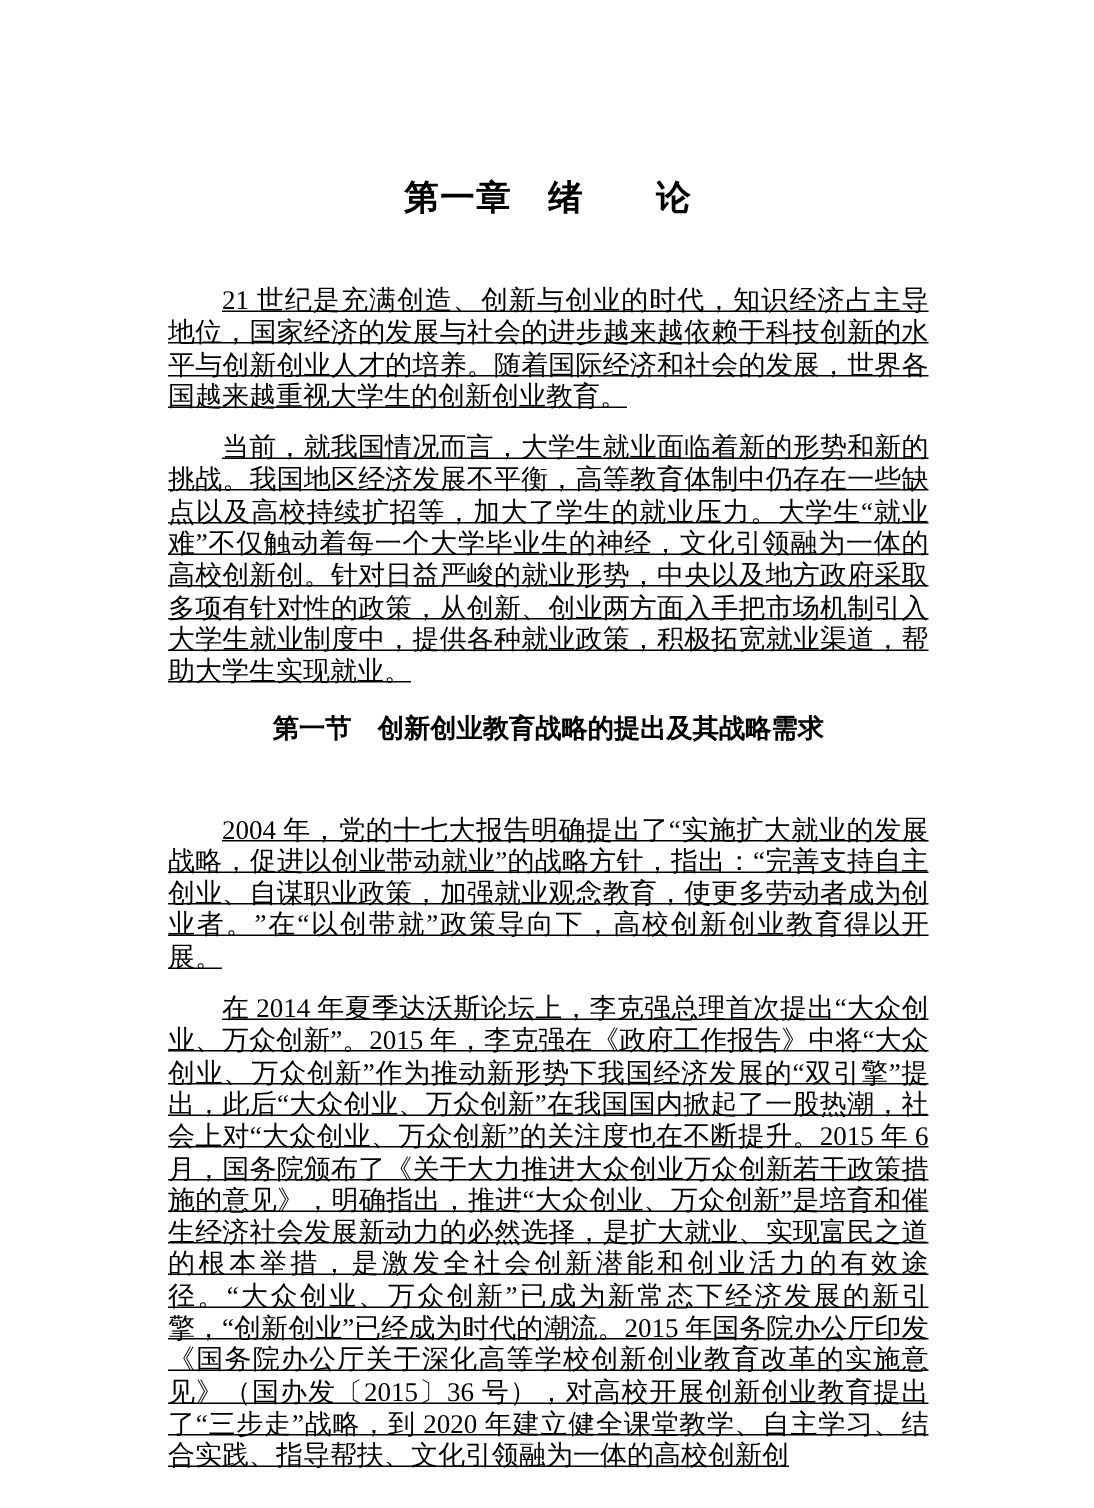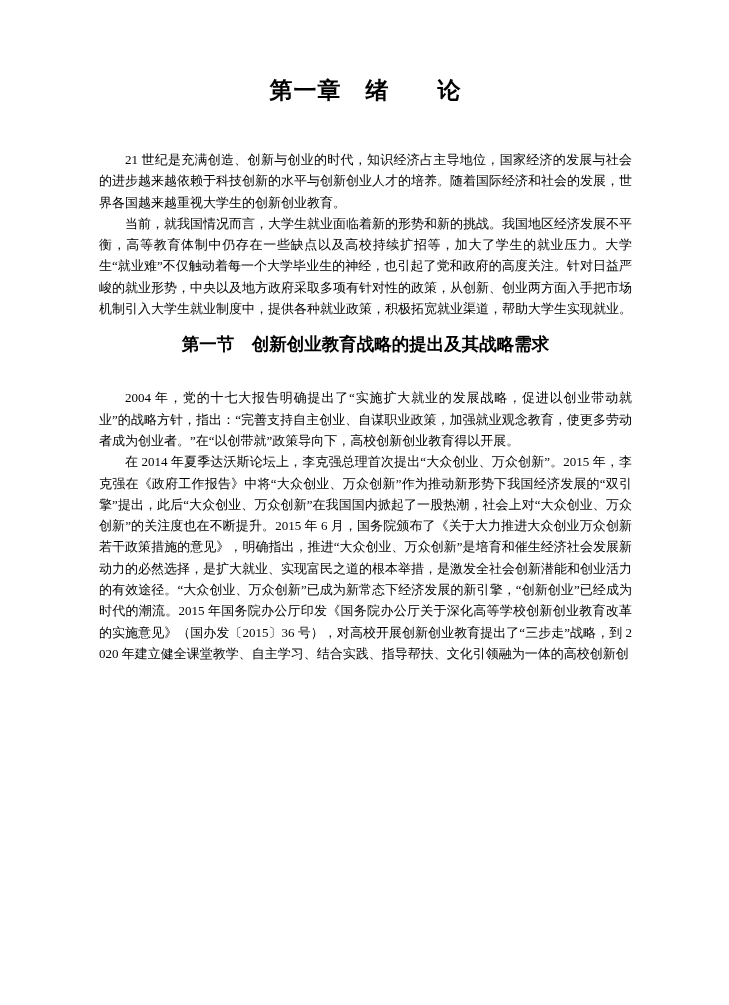--- a/index.html
+++ b/index.html
@@ -15,58 +15,59 @@
     color: #000000;
     font-family: "Liberation Serif", "DejaVu Serif", serif;
     overflow: hidden;
     box-sizing: border-box;
   }
   .content {
     position: absolute;
     left: 99px;
     top: 0;
     width: 533px;
-    padding-top: 75px;
+    padding-top: 116px;
     box-sizing: border-box;
   }
   .chapter-title {
     margin: 0 0 42px 0;
     text-align: center;
     font-size: 23px;
     line-height: 32px;
     font-weight: bold;
     letter-spacing: 1px;
   }
   p.body-para {
-    margin: 0;
-    font-size: 13px;
+    margin: 13px;
+    font-size: 18px;
     line-height: 21.3px;
     text-align: justify;
     text-indent: 2em;
     word-break: break-all;
+    text-decoration: underline;
   }
   .section-title {
-    margin: 12px 0 30px 0;
+    margin: 12px 0 45px 0;
     text-align: center;
     font-size: 17.5px;
     line-height: 26px;
     font-weight: bold;
   }
 </style>
 </head>
 <body>
 
 <div class="page">
   <div class="content">
 
     <h1 class="chapter-title">第一章　绪　　论</h1>
 
     <p class="body-para">21 世纪是充满创造、创新与创业的时代，知识经济占主导地位，国家经济的发展与社会的进步越来越依赖于科技创新的水平与创新创业人才的培养。随着国际经济和社会的发展，世界各国越来越重视大学生的创新创业教育。</p>
 
-    <p class="body-para">当前，就我国情况而言，大学生就业面临着新的形势和新的挑战。我国地区经济发展不平衡，高等教育体制中仍存在一些缺点以及高校持续扩招等，加大了学生的就业压力。大学生“就业难”不仅触动着每一个大学毕业生的神经，也引起了党和政府的高度关注。针对日益严峻的就业形势，中央以及地方政府采取多项有针对性的政策，从创新、创业两方面入手把市场机制引入大学生就业制度中，提供各种就业政策，积极拓宽就业渠道，帮助大学生实现就业。</p>
+    <p class="body-para">当前，就我国情况而言，大学生就业面临着新的形势和新的挑战。我国地区经济发展不平衡，高等教育体制中仍存在一些缺点以及高校持续扩招等，加大了学生的就业压力。大学生“就业难”不仅触动着每一个大学毕业生的神经，文化引领融为一体的高校创新创。针对日益严峻的就业形势，中央以及地方政府采取多项有针对性的政策，从创新、创业两方面入手把市场机制引入大学生就业制度中，提供各种就业政策，积极拓宽就业渠道，帮助大学生实现就业。</p>
 
 
     <h2 class="section-title">第一节　创新创业教育战略的提出及其战略需求</h2>
 
     <p class="body-para">2004 年，党的十七大报告明确提出了“实施扩大就业的发展战略，促进以创业带动就业”的战略方针，指出：“完善支持自主创业、自谋职业政策，加强就业观念教育，使更多劳动者成为创业者。”在“以创带就”政策导向下，高校创新创业教育得以开展。</p>
 
     <p class="body-para">在 2014 年夏季达沃斯论坛上，李克强总理首次提出“大众创业、万众创新”。2015 年，李克强在《政府工作报告》中将“大众创业、万众创新”作为推动新形势下我国经济发展的“双引擎”提出，此后“大众创业、万众创新”在我国国内掀起了一股热潮，社会上对“大众创业、万众创新”的关注度也在不断提升。2015 年 6 月，国务院颁布了《关于大力推进大众创业万众创新若干政策措施的意见》，明确指出，推进“大众创业、万众创新”是培育和催生经济社会发展新动力的必然选择，是扩大就业、实现富民之道的根本举措，是激发全社会创新潜能和创业活力的有效途径。“大众创业、万众创新”已成为新常态下经济发展的新引擎，“创新创业”已经成为时代的潮流。2015 年国务院办公厅印发《国务院办公厅关于深化高等学校创新创业教育改革的实施意见》（国办发〔2015〕36 号），对高校开展创新创业教育提出了“三步走”战略，到 2020 年建立健全课堂教学、自主学习、结合实践、指导帮扶、文化引领融为一体的高校创新创</p>
 
   </div>
 </div>

